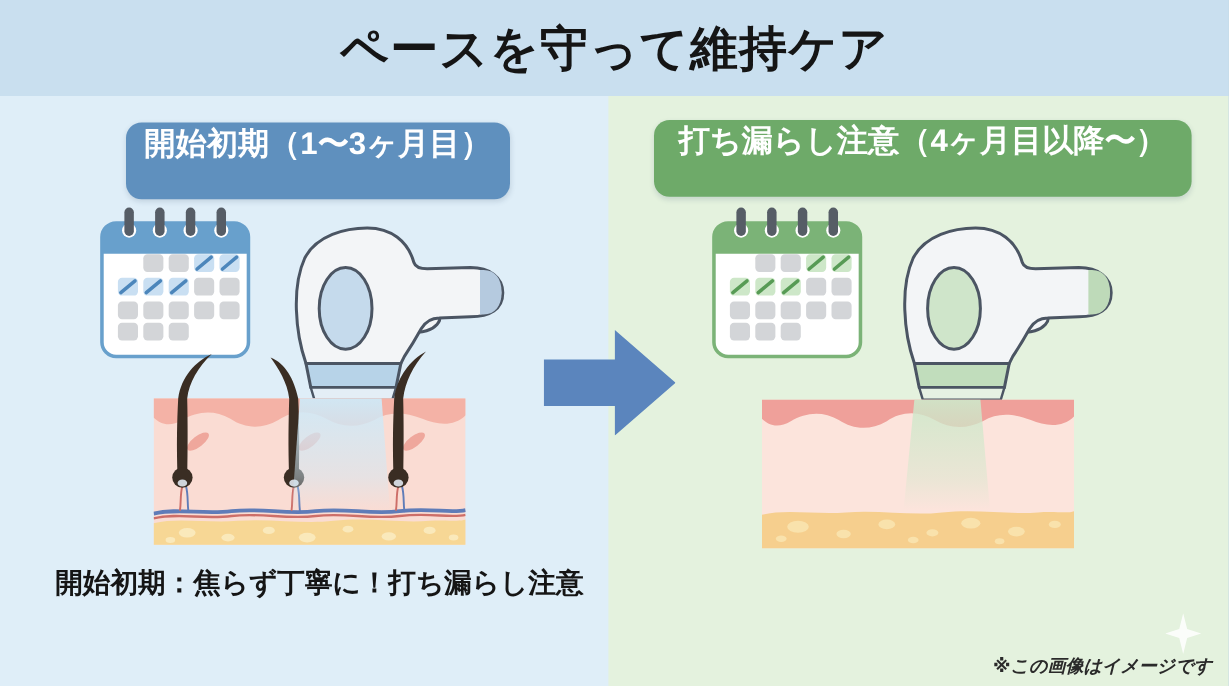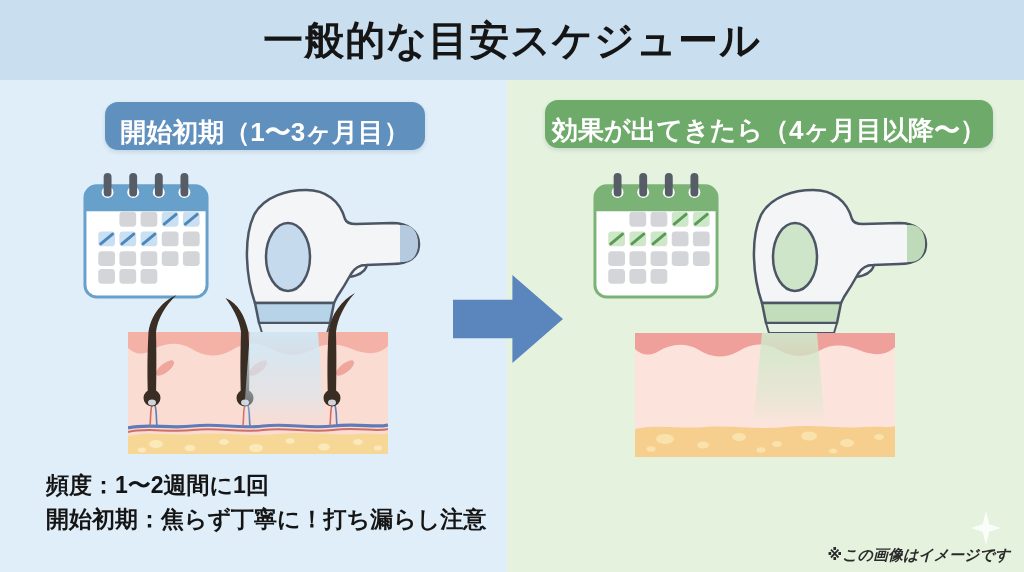--- a/index.html
+++ b/index.html
@@ -15,22 +15,22 @@
     display:flex;align-items:center;justify-content:center;z-index:5;
   }
   .title-band h1{
     margin:0;font-size:40px;font-weight:900;color:var(--text,#151515);
     letter-spacing:1px;
   }
   .panel{position:absolute;top:80px;height:492px;}
   .panel-left{left:0;width:507px;background:var(--left-panel-bg,#dfeef8);}
   .panel-right{left:507px;width:517px;background:var(--right-panel-bg,#e4f2de);}
   .pill{
-    position:absolute;height:48px;border-radius:13px;
-    display:flex;align-items:flex-end;justify-content:center;
+    position:absolute;height:64px;border-radius:13px;
+    display:flex;align-items:flex-start;justify-content:center;
     color:#ffffff;font-size:26px;font-weight:800;z-index:6;
     box-shadow:0 2px 4px rgba(40,70,100,.15);white-space:nowrap;
   }
   .pill-left{left:105px;top:102px;width:320px;background:var(--left-accent,#5f90be);}
   .pill-right{left:545px;top:100px;width:448px;background:var(--right-accent,#6eaa69);}
   .ill{position:absolute;z-index:4;}
   .cal-left{left:82px;top:170px;}
   .cal-right{left:592px;top:170px;}
   .dev-left{left:240px;top:187px;}
   .dev-right{left:747px;top:187px;}
@@ -55,31 +55,31 @@
     position:absolute;right:14px;top:546px;z-index:7;
     font-size:15px;font-weight:600;color:#2a2a2a;font-style:italic;
   }
 </style>
 </head>
 <body>
 
 <div class="stage">
 
   <header class="title-band">
-    <h1>一般的な目安スケジュール</h1>
+    <h1>ペースを守って維持ケア</h1>
   </header>
 
   <section class="panel panel-left"></section>
   <section class="panel panel-right"></section>
 
   <div class="pill pill-left">
     <span>開始初期（1〜3ヶ月目）</span>
   </div>
   <div class="pill pill-right">
-    <span>効果が出てきたら（4ヶ月目以降〜）</span>
+    <span>打ち漏らし注意（4ヶ月目以降〜）</span>
   </div>
 
   <svg class="ill cal-left" width="128" height="130" viewBox="0 0 130 132">
     <rect x="3" y="16" width="124" height="113" rx="12" fill="#ffffff" stroke="#68a0cc" stroke-width="3"></rect>
     <path d="M15,16 h100 a12,12 0 0 1 12,12 v14 H3 v-14 a12,12 0 0 1 12,-12 z" fill="#68a0cc"></path>
     <g fill="#ffffff">
       <circle cx="26" cy="22.5" r="6"></circle>
         <circle cx="52" cy="22.5" r="6"></circle>
       <circle cx="78" cy="22.5" r="6"></circle>
         <circle cx="104" cy="22.5" r="6"></circle>
@@ -258,20 +258,19 @@
         <ellipse cx="16" cy="116" rx="4.5" ry="2.7"></ellipse>
       <ellipse cx="126" cy="117" rx="4.5" ry="2.7"></ellipse>
         <ellipse cx="198" cy="118" rx="4" ry="2.5"></ellipse>
     </g>
     <polygon points="127,0 182,0 190,92 118,92" fill="url(#beamR)"></polygon>
   </svg>
 
   <div class="arrow"></div>
 
   <div class="info info-left">
-    <p>頻度：1〜2週間に1回</p>
     <p>開始初期：焦らず丁寧に！打ち漏らし注意</p>
   </div>
 
   <div class="sparkle"></div>
   <div class="disclaimer">※この画像はイメージです</div>
 
 </div>
 
 </body></html>

